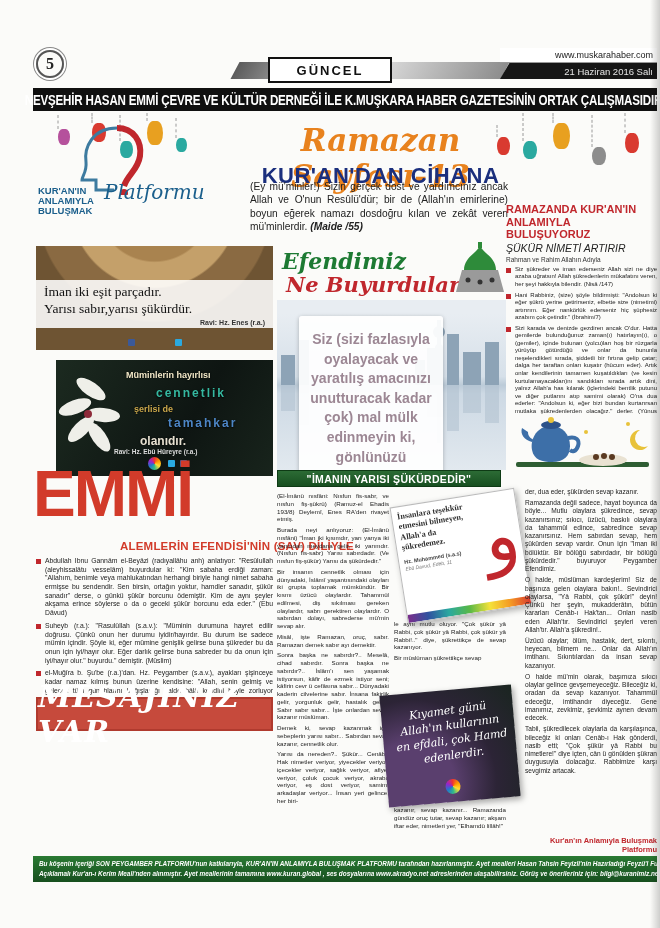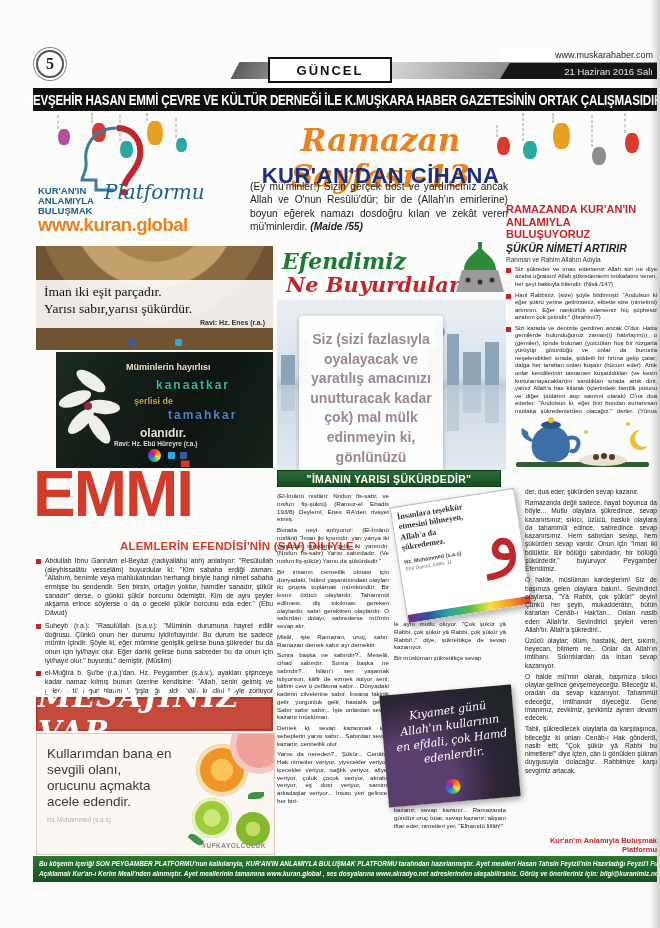--- a/index.html
+++ b/index.html
@@ -35,34 +35,34 @@
   .verse{left:250px;top:180px;width:258px;font-size:10.2px;line-height:1.32;text-align:justify;color:#222;}
   .verse b{font-style:italic;}
   .platform-lines{left:38px;top:186px;font-size:9.5px;font-weight:800;color:#1b5f8c;line-height:1.05;}
   .platform-script{left:104px;top:180px;font-family:"DejaVu Serif",serif;font-style:italic;font-size:20px;color:#1b5f8c;}
   .kglobal{left:38px;top:214px;font-size:18.5px;font-weight:800;color:#e8821e;letter-spacing:-.5px;}
   .headlogo{left:62px;top:120px;}
   .lant i{position:absolute;left:50%;top:0;width:0;border-left:1px dashed #9a9a9a;transform:translateX(-.5px);}
   .lant b{position:absolute;left:0;border-radius:45%/60%;}
   
   .ram-h1{color:#c0272d;font-weight:800;font-size:11px;line-height:1.15;}
-  .ram-h3{color:#222;font-weight:700;font-style:italic;font-size:10.5px;margin-top:1px;}
+  .ram-h3{color:#222;font-weight:400;font-style:italic;font-size:10.5px;margin-top:1px;}
   .ram-bis{font-size:6.5px;color:#333;margin:2px 0 3px 0;}
   .smallp{font-size:6px;line-height:1.26;text-align:justify;color:#222;margin:0 0 3px 0;}
   .bullet{position:relative;padding-left:9px;}
   .bullet:before{content:"";position:absolute;left:0;top:2px;width:5px;height:5px;background:#c0272d;}
   
   .domecard{left:36px;top:246px;width:237px;height:104px;overflow:hidden;
       background:radial-gradient(circle at 50% -40%,#d9b87f 0 18%,#a9834f 19% 30%,#c4a06a 31% 44%,#8a6a42 45% 62%,#6e5433 63%);}
   .domecard .strip{position:absolute;left:0;top:34px;width:100%;background:rgba(255,255,255,.88);padding:4px 8px 2px 8px;box-sizing:border-box;}
   .domecard .l{font-family:"Liberation Serif",serif;font-size:13.5px;color:#111;line-height:1.25;}
   .domecard .rv{font-size:7px;font-weight:bold;color:#333;text-align:right;margin-top:1px;}
   .socrow{position:absolute;left:0;bottom:4px;width:100%;display:flex;justify-content:center;gap:40px;}
   .sq{width:7px;height:7px;border-radius:1px;}
-  .flowercard{left:56px;top:352px;width:217px;height:116px;background:linear-gradient(120deg,#1c2a20,#0e1512 60%,#18241c);overflow:hidden;}
+  .flowercard{left:56px;top:360px;width:217px;height:116px;background:linear-gradient(120deg,#1c2a20,#0e1512 60%,#18241c);overflow:hidden;}
   .petal{position:absolute;width:34px;height:14px;background:#efefe9;border-radius:50%;}
   .fl-c{position:absolute;width:8px;height:8px;border-radius:50%;background:#8e2b3a;}
   .flowercard .t1{position:absolute;left:70px;top:10px;font-size:9px;font-weight:bold;color:#f3e9c8;text-shadow:0 0 2px #000;}
   .flowercard .w1{position:absolute;left:100px;top:26px;font-size:12px;font-weight:800;letter-spacing:2px;color:#35b8a0;text-shadow:0 1px 2px #000;}
   .flowercard .t2{position:absolute;left:78px;top:44px;font-size:9px;font-weight:bold;color:#caa84c;text-shadow:0 0 2px #000;}
   .flowercard .w2{position:absolute;left:112px;top:56px;font-size:12px;font-weight:800;letter-spacing:2px;color:#4d86c6;text-shadow:0 1px 2px #000;text-align:right;}
   .flowercard .t3{position:absolute;left:84px;top:74px;font-size:12px;font-weight:bold;color:#e8e2d2;text-shadow:0 0 2px #000;}
   .flowercard .rv{position:absolute;left:58px;top:88px;font-size:6.5px;font-weight:bold;color:#ddd;}
   .pin{border-radius:50%;background:conic-gradient(#e33,#f90,#fd3,#3b8,#27c,#92c,#e33);}
   
@@ -185,21 +185,20 @@
       <path d="M55 8 C72 8 80 22 78 36 C76 50 66 54 62 66" fill="none" stroke="#c0272d" stroke-width="6"></path>
       <circle cx="62" cy="73" r="4" fill="#c0272d"></circle>
     </svg>
   </div>
   <div class="abs platform-lines">
     <div>KUR'AN'IN</div>
     <div>ANLAMIYLA</div>
     <div>BULUŞMAK</div>
   </div>
   <div class="abs platform-script">Platformu</div>
-  <div class="abs kglobal">www.kuran.global</div>
 
   <div class="abs rtitle">Ramazan Sayfası-13</div>
   <div class="abs rsub">KUR'AN'DAN CİHANA</div>
   <div class="abs verse"><span>(Ey mü'minler!) Sizin gerçek dost ve yardımcınız ancak Allah ve O'nun Resûlü'dür; bir de (Allah'ın emirlerine) boyun eğerek namazı dosdoğru kılan ve zekât veren mü'minlerdir. </span><b>(Maide /55)</b></div>
 
   <div class="abs ramcol">
     <div class="ram-h1">RAMAZANDA KUR'AN'IN</div>
     <div class="ram-h1">ANLAMIYLA BULUŞUYORUZ</div>
     <div class="ram-h3">ŞÜKÜR NİMETİ ARTIRIR</div>
     <div class="ram-bis">Rahman ve Rahim Allahın Adıyla</div>
@@ -240,21 +239,21 @@
   <div class="abs flowercard">
     <div>
       <span class="petal" style="left:2px;top:40px;transform:rotate(-20deg)"></span>
       <span class="petal" style="left:18px;top:22px;transform:rotate(35deg)"></span>
       <span class="petal" style="left:30px;top:48px;transform:rotate(5deg)"></span>
       <span class="petal" style="left:8px;top:62px;transform:rotate(-45deg)"></span>
       <span class="petal" style="left:26px;top:70px;transform:rotate(55deg)"></span>
       <span class="fl-c" style="left:28px;top:50px"></span>
     </div>
     <div class="t1">Müminlerin hayırlısı</div>
-    <div class="w1">kanaatkar</div>
+    <div class="w1">cennetlik</div>
     <div class="t2">şerlisi de</div>
     <div class="w2">tamahkar</div>
     <div class="t3">olanıdır.</div>
     <div class="rv">Ravi: Hz. Ebû Hüreyre (r.a.)</div>
     <span class="pin" style="position:absolute;left:92px;bottom:6px;width:13px;height:13px"></span>
     <span class="sq" style="position:absolute;left:112px;bottom:9px;background:#2aa9e0"></span>
     <span class="sq" style="position:absolute;left:124px;bottom:9px;background:#3b5998"></span>
   </div>
 
   <div class="abs ef1">Efendimiz</div>
@@ -301,31 +300,20 @@
   <div class="abs sukursub">ALEMLERİN EFENDİSİ'NİN (SAV) DİLİYLE</div>
   <div class="abs" style="left:36px;top:557px;width:237px;height:138px;overflow:hidden">
     <p class="leftpara bullet">Abdullah İbnu Gannâm el-Beyâzi (radıyallâhu anh) anlatıyor: "Resûlullah (aleyhissalâtu vesselâm) buyurdular ki: "Kim sabaha erdiği zaman: "Allahım, benimle veya mahlukatından herhangi biriyle hangi nimet sabaha ermişse bu sendendir. Sen birsin, ortağın yoktur, hamdler sanadır, şükür sanadır" derse, o günkü şükür borcunu ödemiştir. Kim de aynı şeyler akşama erince söylerse o da o geceki şükür borcunu eda eder." (Ebu Dâvud)</p>
     <p class="leftpara bullet">Suheyb (r.a.): "Rasulûllah (s.a.v.): "Müminin durumuna hayret edilir doğrusu. Çünkü onun her durumu iyidir/hayırdır. Bu durum ise sadece mümin içindir. Şöyle ki, eğer mümine genişlik gelirse buna şükreder bu da onun için iyi/hayır olur. Eğer darlık gelirse buna sabreder bu da onun için iyi/hayır olur." buyurdu." demiştir. (Müslim)</p>
     <p class="leftpara bullet">el-Muğîra b. Şu'be (r.a.)'dan. Hz. Peygamber (s.a.v.), ayakları şişinceye kadar namaz kılmış bunun üzerine kendisine: "Allah, senin gelmiş ve gelecek tüm günahlarını bağışladığı halde hâlâ kendini böyle zorluyor musun?" denilmiş. O da: "Şükreden bir kul olmayayım mı?" buyurmuştur. (Müslim) (Bu konu Âişe (r.a.)'dan da rivayet edilmiştir.)</p>
   </div>
 
   <div class="abs mesaj">
       <span>MESAJINIZ VAR</span>
     </div>
-  <div class="abs fruitcard">
-    <span class="circ" style="right:26px;top:10px;width:52px;height:52px;background:radial-gradient(circle,#f9c35a 0 30%,#ef9426 31%);box-shadow:inset 0 0 0 4px #f7dfae"></span>
-    <span class="circ" style="right:-14px;top:-18px;width:58px;height:58px;background:radial-gradient(circle,#f2a09b 0 55%,#f5c9c2 56%)"></span>
-    <span class="circ" style="right:42px;top:64px;width:40px;height:40px;background:radial-gradient(circle,#cfe87a 0 30%,#9ccb3c 31%);box-shadow:inset 0 0 0 3px #e7f3c2"></span>
-    <span class="circ" style="right:4px;top:78px;width:34px;height:34px;background:radial-gradient(circle,#bfe05f 0 30%,#86b82e 31%)"></span>
-    <span class="leaf" style="right:10px;top:58px"></span>
-    <span class="leaf" style="right:70px;top:102px;transform:rotate(40deg)"></span>
-    <div class="q">Kullarımdan bana en sevgili olanı, orucunu açmakta acele edendir.</div>
-    <div class="a">Hz.Muhammed (s.a.s)</div>
-    <div class="h">#UFKAYOLCULUK</div>
-  </div>
 
   <div class="abs imhead">
       <span>"İMANIN YARISI ŞÜKÜRDEDİR"</span>
     </div>
   <div class="abs colA">
     <p class="imp">(El-İmânü nısfâni: Nısfun fis-sabr, ve nısfun fiş-şükrü) (Ramuz-el Ehadis 193/8) Deylemî, Enes RA'den rivayet etmiş.</p>
     <p class="imp">Burada neyi anlıyoruz: (El-İmânü nısfâni) "İman iki kısımdır, yarı yarıya iki yarımdan meydana gelir, iki yarımdır. (Nısfun fis-sabr) Yarısı sabırdadır. (Ve nısfun fiş-şükür) Yarısı da şükürdedir."</p>
     <p class="imp">Bir insanın cennetlik olması için dünyadaki, İslâmî yaşantısındaki olayları iki grupta toplamak mümkündür. Bir kısmı üzücü olaylardır. Tahammül edilmesi, diş sıkılması gereken olaylardır, sabrı gerektiren olaylardır. O sabırdan dolayı, sabrederse mü'min sevap alır.</p>
     <p class="imp">Misâl, işte Ramazan, oruç, sabır. Ramazan demek sabır ayı demektir.</p>
     <p class="imp">Sonra başka ne sabırdır?.. Meselâ, cihad sabırdır. Sonra başka ne sabırdır?.. İslâm'ı sen yaşamak istiyorsun, kâfir de ezmek istiyor seni; kâfirin cevr ü cefâsına sabır... Dünyadaki kaderin cilvelerine sabır. İnsana fakirlik gelir, yorgunluk gelir, hastalık gelir... Sabır sabır sabır... İşte onlardan sevap kazanır müslüman.</p>

